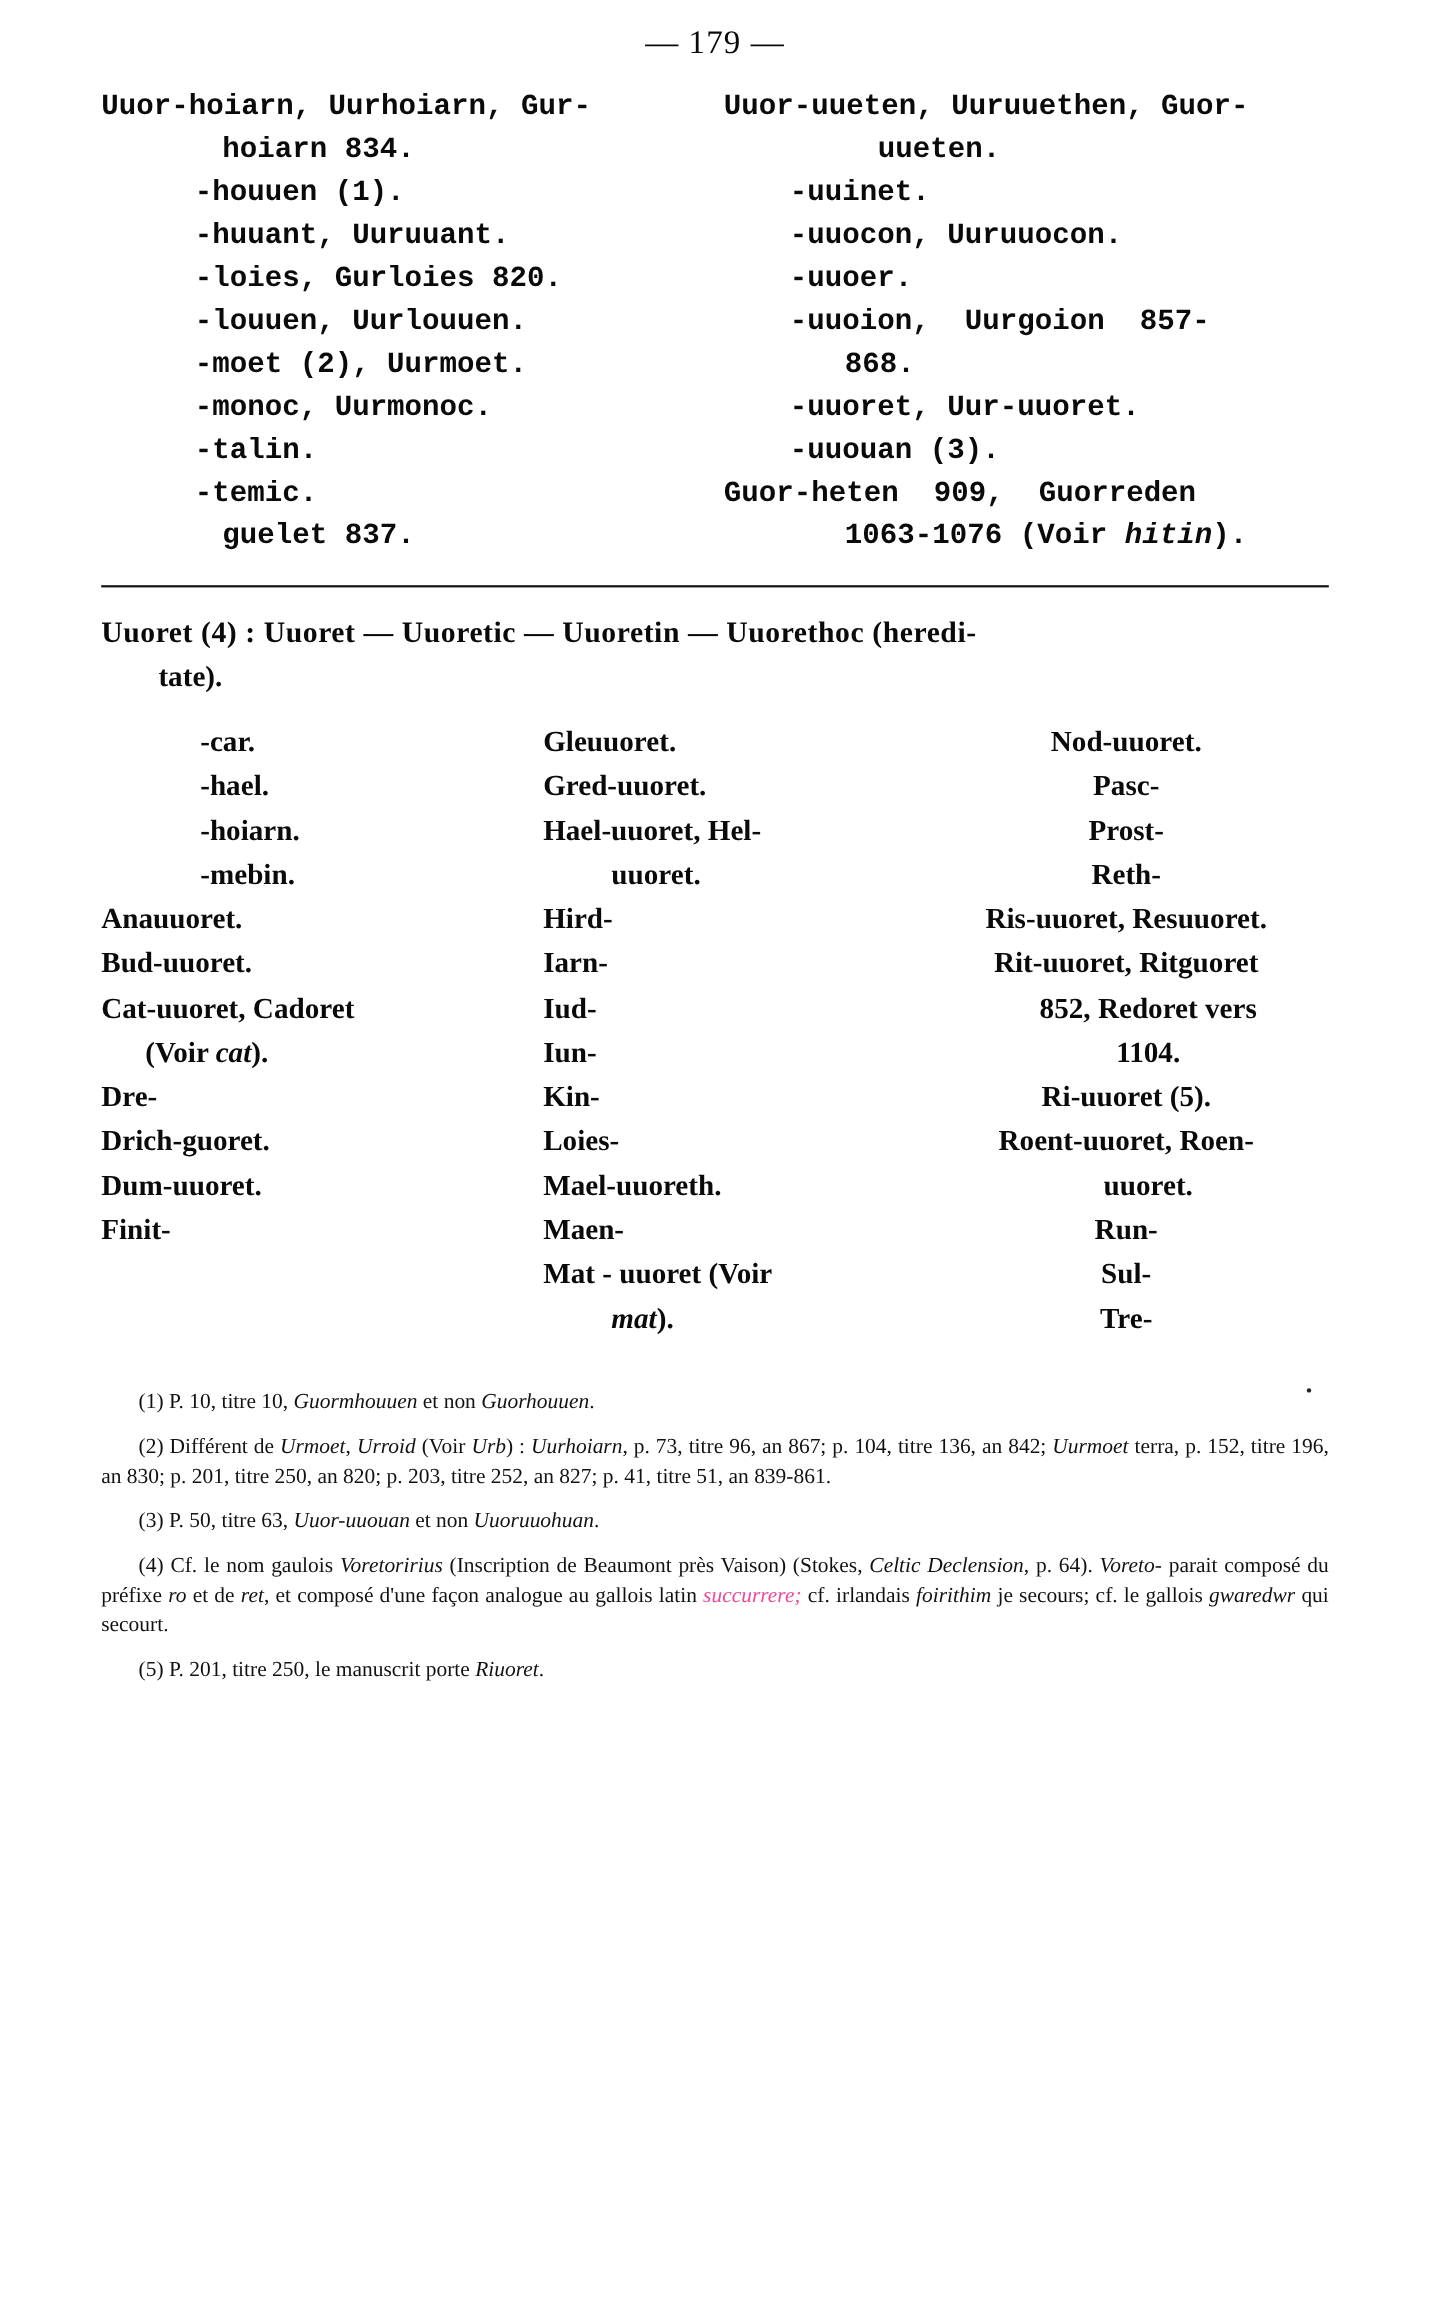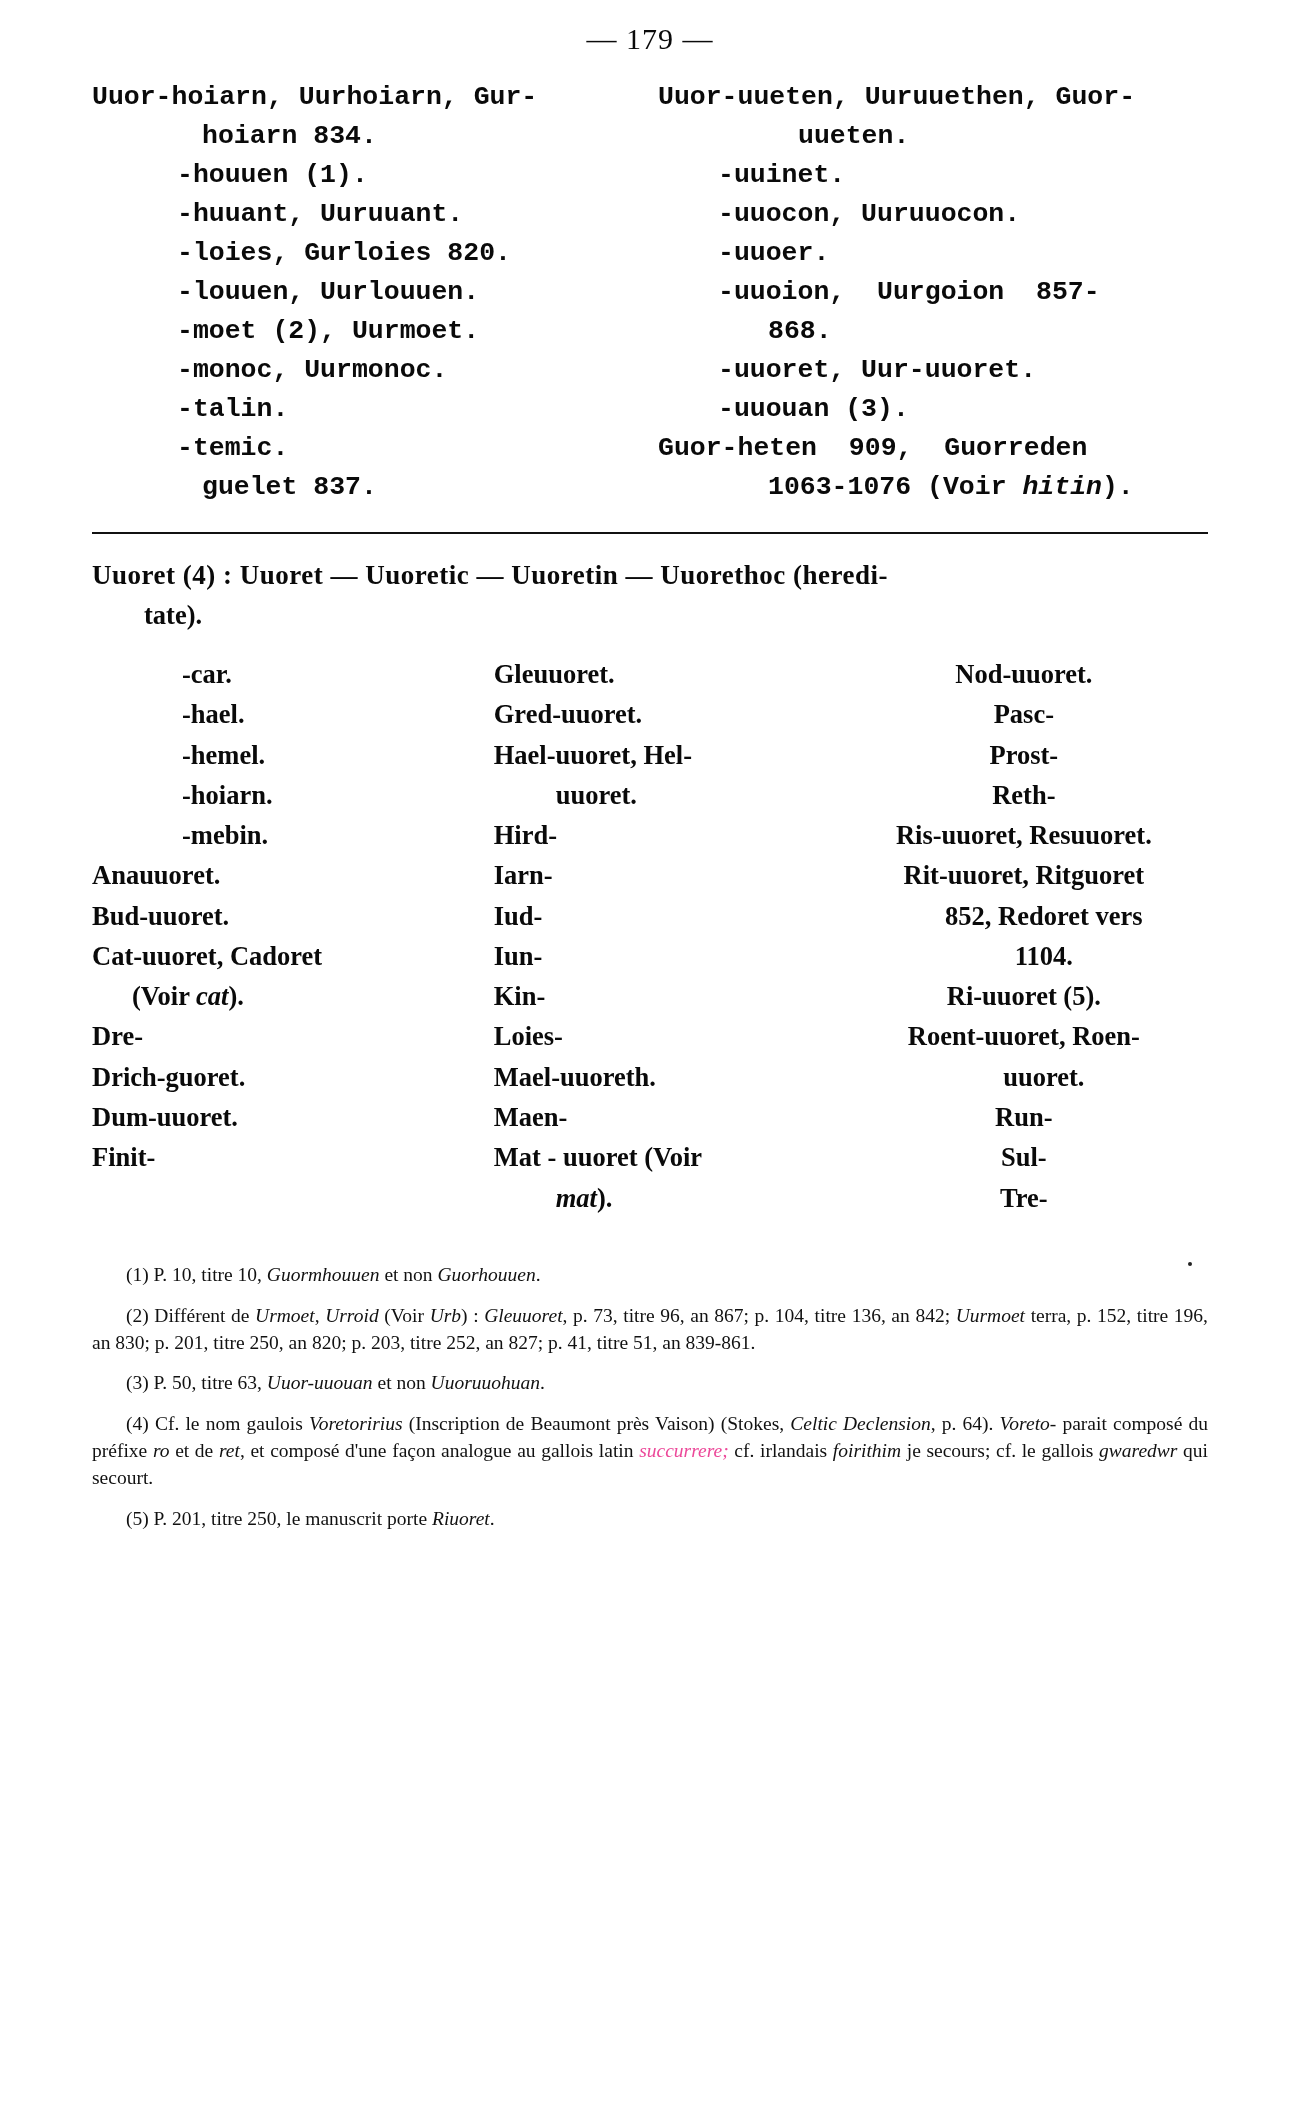--- a/index.html
+++ b/index.html
@@ -162,21 +162,20 @@
   <div class="headword-block">
     <span class="hw">Uuoret (4) : Uuoret — Uuoretic — Uuoretin — Uuorethoc (heredi-</span>
     <span class="cont">tate).</span>
   </div>
 
   <div class="three-col">
 
     <div class="col c1">
       <div class="e i1">-car.</div>
       <div class="e i1">-hael.</div>
-      <div class="e i1">-hemel.</div>
       <div class="e i1">-hoiarn.</div>
       <div class="e i1">-mebin.</div>
       <div class="e">Anauuoret.</div>
       <div class="e">Bud-uuoret.</div>
       <div class="e">Cat-uuoret, Cadoret</div>
       <div class="e i-sub">(Voir <i class="it">cat</i>).</div>
       <div class="e">Dre-</div>
       <div class="e">Drich-guoret.</div>
       <div class="e">Dum-uuoret.</div>
       <div class="e">Finit-</div>
@@ -215,19 +214,19 @@
       <div class="e">Sul-</div>
       <div class="e">Tre-</div>
     </div>
 
   </div>
 
   <div class="stray-dot"></div>
 
   <div class="footnotes">
     <p class="fn">(1) P. 10, titre 10, <i class="it">Guormhouuen</i> et non <i class="it">Guorhouuen</i>.</p>
-    <p class="fn">(2) Différent de <i class="it">Urmoet</i>, <i class="it">Urroid</i> (Voir <i class="it">Urb</i>) : <i class="it">Gleuuoret</i>, p. 73, titre 96, an 867; p. 104, titre 136, an 842; <i class="it">Uurmoet</i> terra, p. 152, titre 196, an 830; p. 201, titre 250, an 820; p. 203, titre 252, an 827; p. 41, titre 51, an 839-861.</p>
+    <p class="fn">(2) Différent de <i class="it">Urmoet</i>, <i class="it">Urroid</i> (Voir <i class="it">Urb</i>) : <i class="it">Uurhoiarn</i>, p. 73, titre 96, an 867; p. 104, titre 136, an 842; <i class="it">Uurmoet</i> terra, p. 152, titre 196, an 830; p. 201, titre 250, an 820; p. 203, titre 252, an 827; p. 41, titre 51, an 839-861.</p>
     <p class="fn">(3) P. 50, titre 63, <i class="it">Uuor-uuouan</i> et non <i class="it">Uuoruuohuan</i>.</p>
     <p class="fn">(4) Cf. le nom gaulois <i class="it">Voretoririus</i> (Inscription de Beaumont près Vaison) (Stokes, <i class="it">Celtic Declension</i>, p. 64). <i class="it">Voreto-</i> parait composé du préfixe <i class="it">ro</i> et de <i class="it">ret</i>, et composé d'une façon analogue au gallois latin <i class="it fade">succurrere;</i> cf. irlandais <i class="it">foirithim</i> je secours; cf. le gallois <i class="it">gwaredwr</i> qui secourt.</p>
     <p class="fn">(5) P. 201, titre 250, le manuscrit porte <i class="it">Riuoret</i>.</p>
   </div>
 
 </div>
 
 </body></html>

